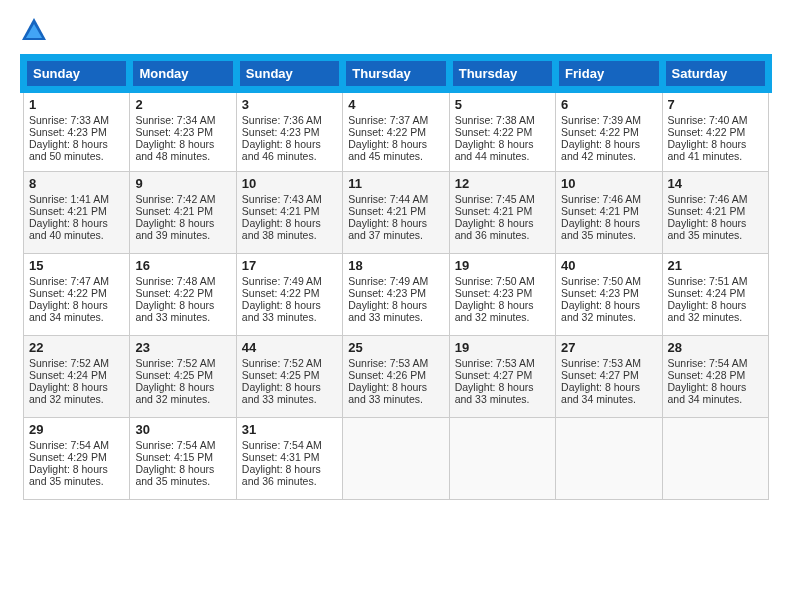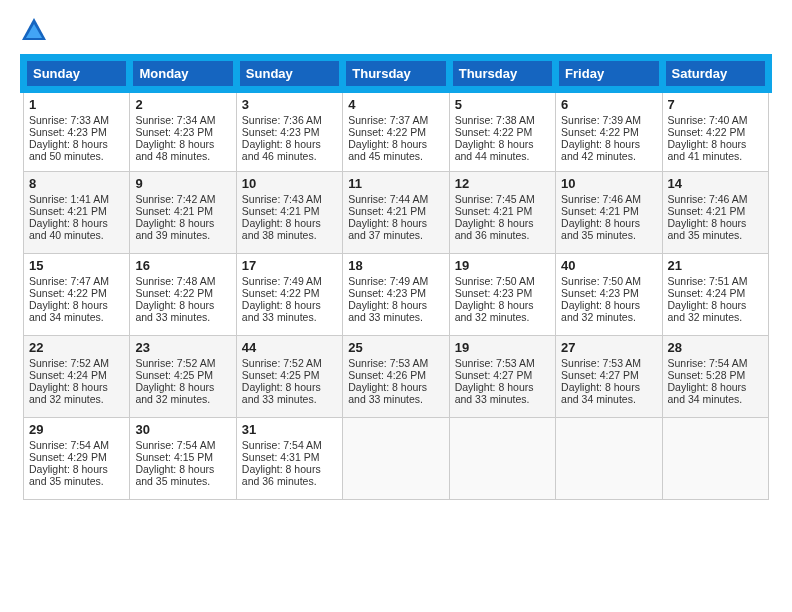--- a/index.html
+++ b/index.html
@@ -147,21 +147,21 @@
           <td><span class="day-num">40</span><span>Sunrise: 7:50 AM</span><br><span>Sunset: 4:23 PM</span><br><span>Daylight: 8 hours and 32 minutes.</span></td>
           <td><span class="day-num">21</span><span>Sunrise: 7:51 AM</span><br><span>Sunset: 4:24 PM</span><br><span>Daylight: 8 hours and 32 minutes.</span></td>
         </tr>
         <tr>
           <td><span class="day-num">22</span><span>Sunrise: 7:52 AM</span><br><span>Sunset: 4:24 PM</span><br><span>Daylight: 8 hours and 32 minutes.</span></td>
           <td><span class="day-num">23</span><span>Sunrise: 7:52 AM</span><br><span>Sunset: 4:25 PM</span><br><span>Daylight: 8 hours and 32 minutes.</span></td>
           <td><span class="day-num">44</span><span>Sunrise: 7:52 AM</span><br><span>Sunset: 4:25 PM</span><br><span>Daylight: 8 hours and 33 minutes.</span></td>
           <td><span class="day-num">25</span><span>Sunrise: 7:53 AM</span><br><span>Sunset: 4:26 PM</span><br><span>Daylight: 8 hours and 33 minutes.</span></td>
           <td><span class="day-num">19</span><span>Sunrise: 7:53 AM</span><br><span>Sunset: 4:27 PM</span><br><span>Daylight: 8 hours and 33 minutes.</span></td>
           <td><span class="day-num">27</span><span>Sunrise: 7:53 AM</span><br><span>Sunset: 4:27 PM</span><br><span>Daylight: 8 hours and 34 minutes.</span></td>
-          <td><span class="day-num">28</span><span>Sunrise: 7:54 AM</span><br><span>Sunset: 5:28 PM</span><br><span>Daylight: 8 hours and 34 minutes.</span></td>
+          <td><span class="day-num">28</span><span>Sunrise: 7:54 AM</span><br><span>Sunset: 4:28 PM</span><br><span>Daylight: 8 hours and 34 minutes.</span></td>
         </tr>
         <tr>
           <td><span class="day-num">29</span><span>Sunrise: 7:54 AM</span><br><span>Sunset: 4:29 PM</span><br><span>Daylight: 8 hours and 35 minutes.</span></td>
           <td><span class="day-num">30</span><span>Sunrise: 7:54 AM</span><br><span>Sunset: 4:15 PM</span><br><span>Daylight: 8 hours and 35 minutes.</span></td>
           <td><span class="day-num">31</span><span>Sunrise: 7:54 AM</span><br><span>Sunset: 4:31 PM</span><br><span>Daylight: 8 hours and 36 minutes.</span></td>
           <td class="empty-cell"></td>
           <td class="empty-cell"></td>
           <td class="empty-cell"></td>
           <td class="empty-cell"></td>
         </tr>

